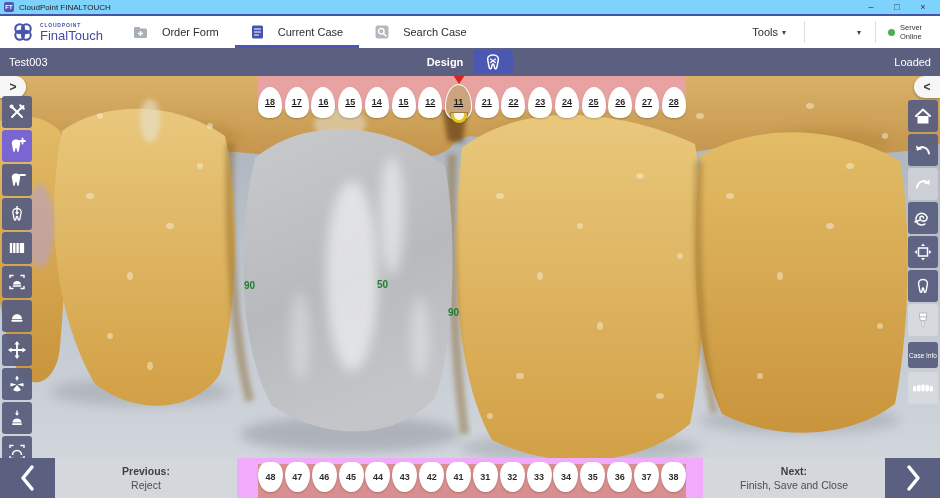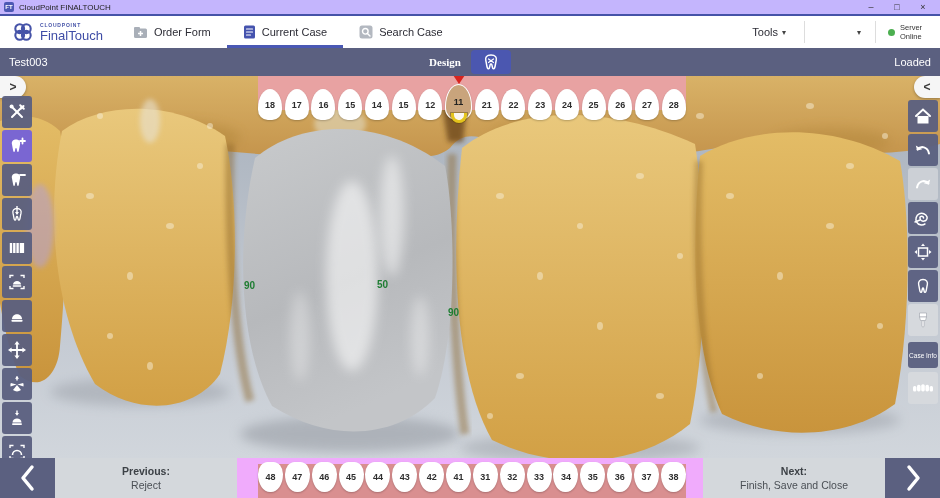--- a/index.html
+++ b/index.html
@@ -1,58 +1,58 @@
 <!DOCTYPE html>
 <html><head>
 <meta charset="utf-8">
 <style>
   * { margin:0; padding:0; box-sizing:border-box; }
   html,body { width:940px; height:498px; overflow:hidden; background:#e8e8e8; }
   #app { position:relative; width:940px; height:498px; font-family:"Liberation Sans", sans-serif; background:#fff; overflow:hidden; }
 
   
-  #titlebar { height:14px; background:#c4b5fd; display:flex; align-items:center; padding:0 4px; }
+  #titlebar { height:14px; background:#7dd3fc; display:flex; align-items:center; padding:0 4px; }
   #ft-badge { width:10px; height:10px; background:#4d58b4; color:#fff; font-size:6px; font-weight:bold; display:flex; align-items:center; justify-content:center; border-radius:2px; margin-right:5px; }
   #win-title { font-size:8px; color:#222; flex:1; }
   .win-ctl { width:26px; text-align:center; font-size:9px; color:#333; cursor:default; line-height:14px; }
   #accent-line { height:2px; background:#4553a8; }
 
   
   #header { height:32px; background:#fff; display:flex; align-items:stretch; }
   #logo { display:flex; align-items:center; padding:0 14px 0 12px; }
   #logo-text { margin-left:6px; line-height:1; }
   #brand-small { font-size:5px; letter-spacing:.8px; color:#4553a8; font-weight:bold; display:block; }
   #brand-large { font-size:13px; color:#3f4da6; display:block; margin-top:1px; }
-  .tab { display:flex; align-items:center; gap:6px; padding:0 16px; font-size:11px; color:#2d2d36; cursor:pointer; }
+  .tab { display:flex; align-items:center; gap:14px; padding:0 16px; font-size:11px; color:#2d2d36; cursor:pointer; }
   .tab.active { box-shadow: inset 0 -3px 0 #4a58b4; }
   #header-right { margin-left:auto; display:flex; align-items:center; }
   #tools-dd { display:flex; align-items:center; gap:4px; font-size:11px; color:#2d2d36; padding:0 18px; cursor:pointer; }
   .chev { font-size:8px; color:#444; }
   .vsep { width:1px; height:22px; background:#ddd; }
   #empty-dd { width:70px; display:flex; justify-content:flex-end; padding-right:14px; cursor:pointer; }
   #server { display:flex; align-items:center; gap:5px; padding:0 10px 0 12px; }
   #server-dot { width:7px; height:7px; border-radius:50%; background:#4caf50; }
   #server-label { font-size:7.5px; color:#333; width:30px; line-height:1.25; }
 
   
   #statusbar { height:28px; background:#5b6080; display:flex; align-items:center; color:#fff; font-size:11px; position:relative; }
   #case-id { padding-left:9px; }
   #stage-wrap { position:absolute; left:0; right:0; display:flex; align-items:center; justify-content:center; gap:10px; }
-  #stage-label { font-weight:bold; font-size:11px;font-family:Liberation Serif, serif; }
+  #stage-label { font-weight:bold; font-size:11px; }
   #design-tooth-btn { width:40px; height:24px; background:#4b57b0; border-radius:4px; display:flex; align-items:center; justify-content:center; cursor:pointer; }
   #load-status { margin-left:auto; padding-right:9px; }
 
   
   #main { position:relative; width:940px; height:382px; overflow:hidden; background:#b9c0ca; }
   #scene { position:absolute; inset:0; cursor:grab; }
   .meas { font:bold 10px "Liberation Sans", sans-serif; fill:#1e7d32; }
 
   
   #upper-pink { position:absolute; left:258px; top:0; width:428px; height:34px; background:#e8a2a2; z-index:2; }
-  #upper-teeth { position:absolute; left:258px; top:8px; width:428px; display:flex; justify-content:space-between; align-items:flex-end; z-index:3; }
+  #upper-teeth { position:absolute; left:258px; top:8px; width:428px; display:flex; justify-content:space-between; align-items:center; z-index:3;text-decoration:underline; }
   #lower-pink { position:absolute; left:258px; bottom:0; width:428px; height:34px; background:#d98f90; z-index:2; }
   #lower-teeth { position:absolute; left:258px; bottom:6px; width:428px; display:flex; justify-content:space-between; z-index:3; }
   .tooth { position:relative; width:24px; height:31px; background:#fff; border-radius:55% 55% 45% 45% / 68% 68% 36% 36%;
            display:flex; align-items:center; justify-content:center; cursor:pointer; box-shadow:0 1px 2px rgba(0,0,0,.22); }
   #lower-teeth .tooth { width:25px; height:30px; border-radius:38% 38% 48% 48% / 40% 40% 58% 58%; }
   .tooth-num { font-size:9px; font-weight:bold; color:#2e2e2e; }
   .marker-arrow, .crown-ind { display:none; }
   .tooth.selected { background:#c9a47c; border:1.5px solid #fff; width:27px; height:36px; z-index:5; }
   .tooth.selected .tooth-num { color:#222; }
   .tooth.selected .marker-arrow { display:block; position:absolute; top:-17px; left:50%; transform:translateX(-50%); }

